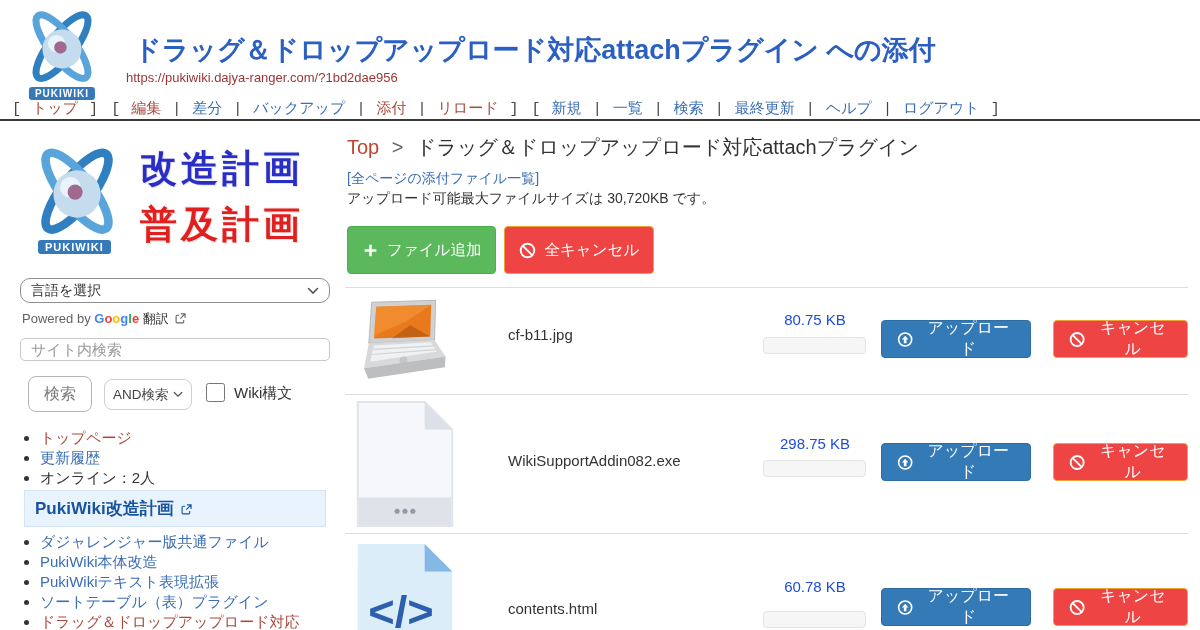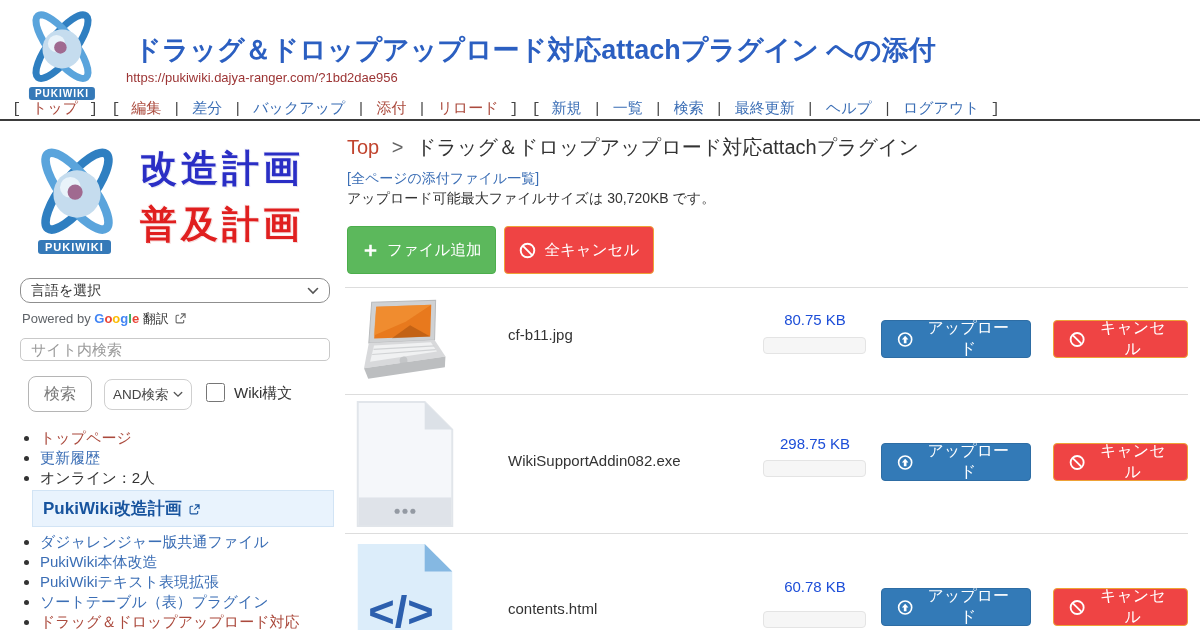--- a/index.html
+++ b/index.html
@@ -51,21 +51,21 @@
     border:1px solid #b5b5b5;border-radius:8px;font-size:16px;color:#7b7b7b;
     font-family:"Liberation Sans","DejaVu Sans",sans-serif;}
   .mode-select{position:absolute;left:84px;top:3px;width:88px;height:31px;box-sizing:border-box;
     border:1px solid #cfcfcf;border-radius:8px;background:#fff;font-size:13.5px;color:#444;
     display:flex;align-items:center;justify-content:space-between;padding:0 8px;}
   .wiki-check{position:absolute;left:186px;top:7px;width:19px;height:19px;margin:0;accent-color:#fff;}
   .wiki-label{position:absolute;left:214px;top:8px;font-size:15px;color:#333;}
   .quick-list{position:absolute;left:2px;top:290px;margin:0;padding-left:18px;width:300px;}
   .quick-list li,.side-links li{font-size:15px;line-height:19px;margin:0 0 1px 0;}
   .lnk-red{color:#ab4a3d;} .lnk-blue{color:#3b6eb5;} .lnk-plain{color:#333;}
-  .section-head{position:absolute;left:12px;top:352px;width:302px;box-sizing:border-box;
+  .section-head{position:absolute;left:4px;top:352px;width:302px;box-sizing:border-box;
     background:#e9f3fd;border:1px solid #d2e4f5;padding:6px 10px;}
   .section-head .txt{font-size:17px;font-weight:bold;color:#18549e;}
   .side-links{position:absolute;left:2px;top:394px;margin:0;padding-left:18px;width:300px;}
   .ext-ico{display:inline-block;vertical-align:-1px;margin-left:3px;}
 
   
   .main{position:absolute;left:345px;top:130px;width:843px;}
   .breadcrumb{position:absolute;left:2px;top:4px;font-size:20px;color:#333;}
   .bc-root{color:#c1442e;}
   .bc-sep{color:#666;margin:0 7px;}

